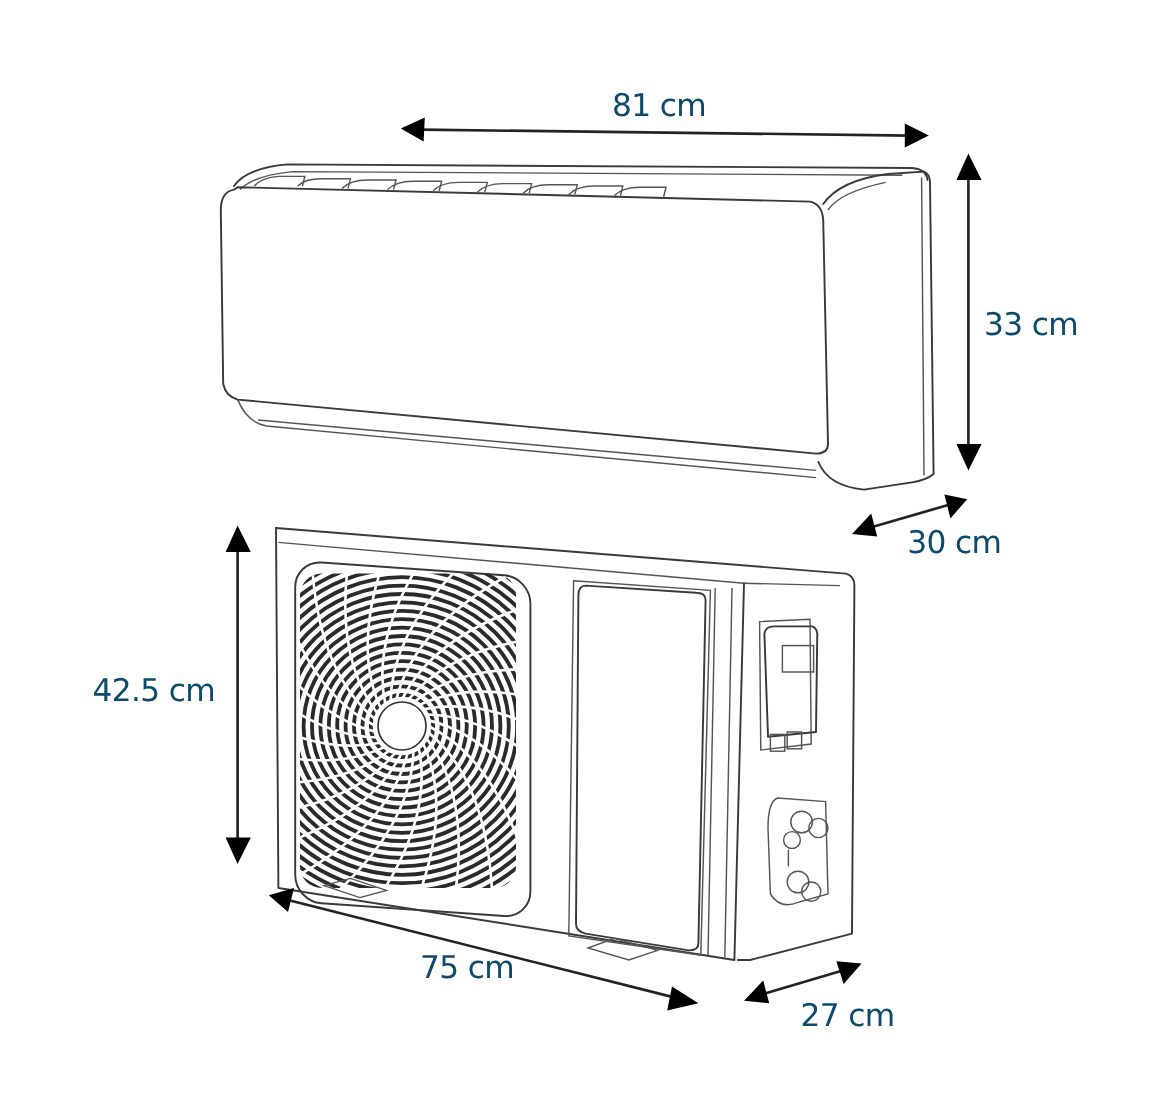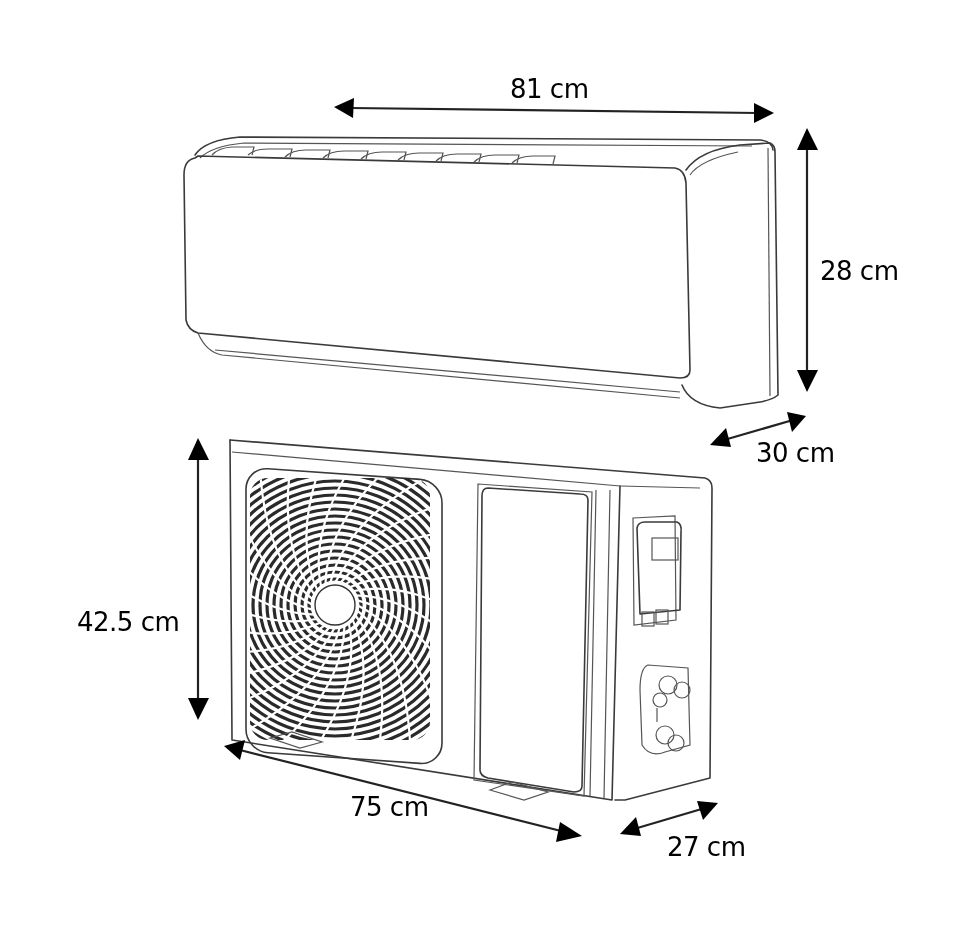--- a/index.html
+++ b/index.html
@@ -1,18 +1,18 @@
 <!DOCTYPE html>
 <html><head>
 <meta charset="utf-8">
 <style>
   html, body { margin: 0; padding: 0; background: #ffffff; }
   body { width: 980px; height: 925px; position: relative; overflow: hidden; font-family: "DejaVu Sans", sans-serif; }
   #canvas { position: absolute; left: 0; top: 0; width: 980px; height: 925px; }
-  .dim-label { position: absolute; font-family: "DejaVu Sans", sans-serif; font-size: 26px; color: #000000; white-space: nowrap; letter-spacing: -0.5px; }
+  .dim-label { position: absolute; font-family: "DejaVu Sans", sans-serif; font-size: 26px; color: #0c4a6e; white-space: nowrap; letter-spacing: -0.5px; }
   svg .ln { fill: none; stroke: #3a3a3a; stroke-width: 1.6; stroke-linejoin: round; stroke-linecap: round; }
   svg .ln2 { fill: none; stroke: #555; stroke-width: 1.2; }
   svg .arrowline { stroke: #222; stroke-width: 2.2; fill: none; }
   svg .arrowhead { fill: #000; }
 </style>
 </head>
 <body>
 
 <svg id="canvas" viewBox="0 0 980 925" xmlns="http://www.w3.org/2000/svg">
 
@@ -173,17 +173,17 @@
 
     <g>
       <line class="arrowline" x1="634" y1="829" x2="705" y2="808"></line>
       <polygon class="arrowhead" points="620,834 636,817 641,836"></polygon>
       <polygon class="arrowhead" points="718,803 697,801 703,820"></polygon>
     </g>
   </g>
 </svg>
 
 <div class="dim-label" style="left:510px; top:74px;">81 cm</div>
-<div class="dim-label" style="left:820px; top:256px;">28 cm</div>
+<div class="dim-label" style="left:820px; top:256px;">33 cm</div>
 <div class="dim-label" style="left:756px; top:438px;">30 cm</div>
-<div class="dim-label" style="left:77px; top:561px;margin-top:46px;">42.5 cm</div>
+<div class="dim-label" style="left:77px; top:561px;">42.5 cm</div>
 <div class="dim-label" style="left:322px; top:792px;margin-left:28px;">75 cm</div>
 <div class="dim-label" style="left:667px; top:832px;text-align:center;">27 cm</div>
 
 </body></html>

